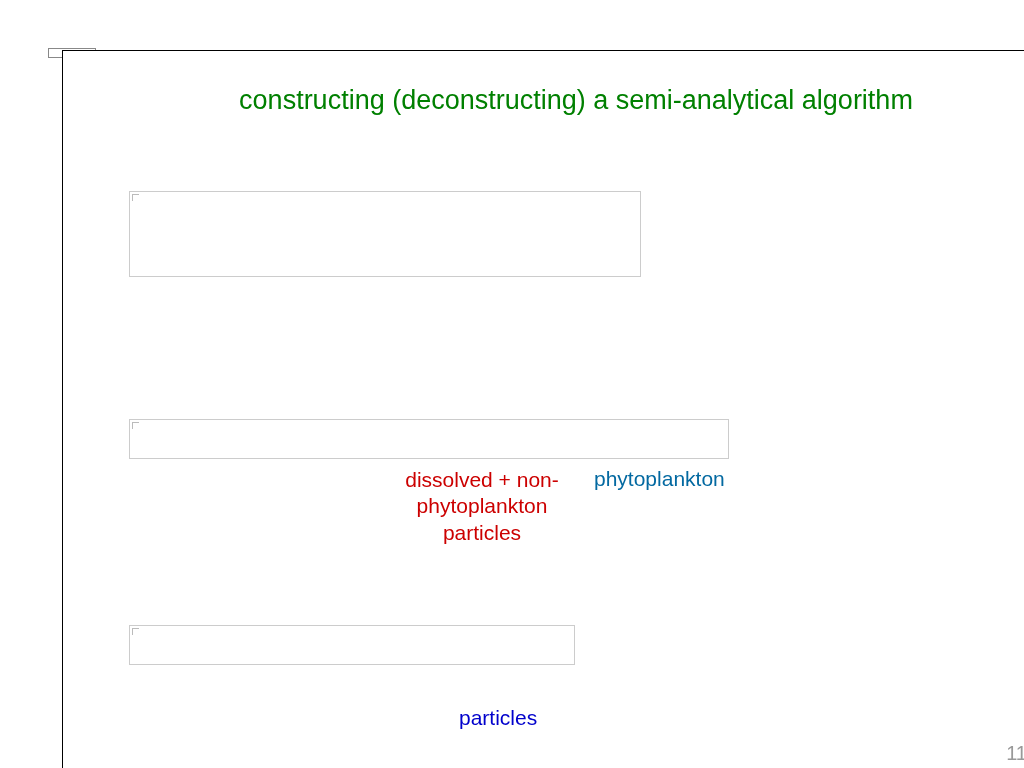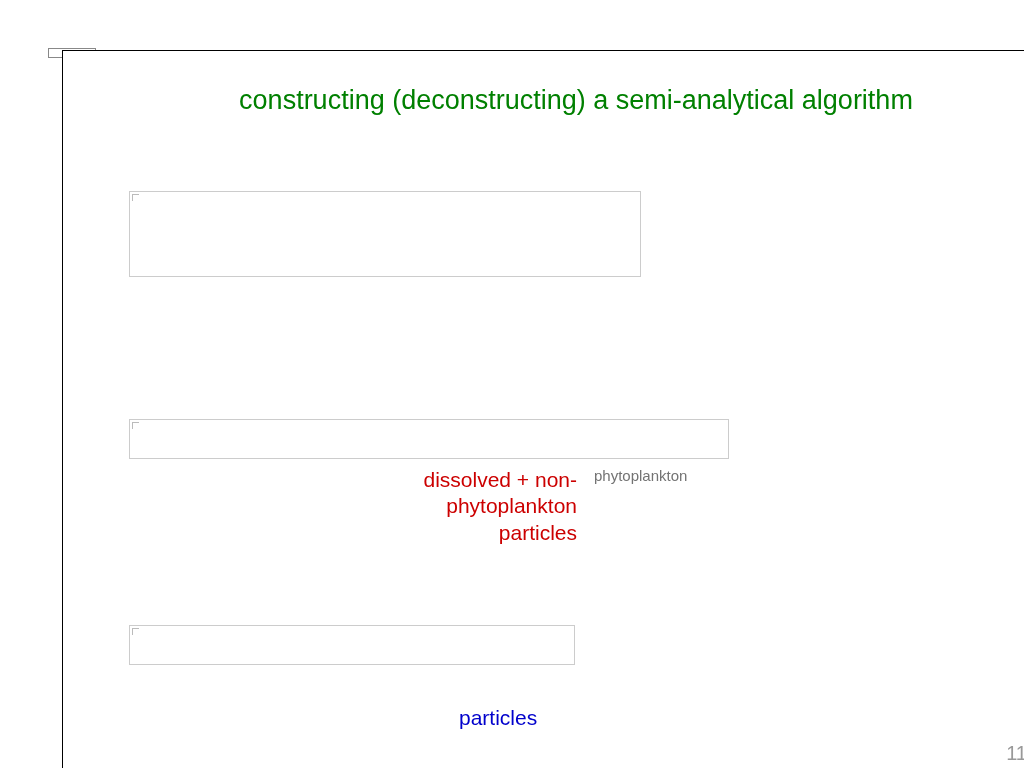--- a/index.html
+++ b/index.html
@@ -74,31 +74,31 @@
       top: 558px;
       left: 50px;
       width: 446px;
       height: 40px;
     }
     .label-red {
       position: absolute;
       top: 400px;
       left: 308px;
       width: 190px;
-      text-align: right;
+      text-align: center;
       color: #cc0000;
       font-size: 21px;
       line-height: 1.25;
     }
     .label-green {
       position: absolute;
       top: 400px;
       left: 515px;
-      color: #737373;
-      font-size: 15px;
+      color: #0369a1;
+      font-size: 21px;
     }
     .label-blue {
       position: absolute;
       top: 639px;
       left: 380px;
       color: #0000cc;
       font-size: 21px;
     }
     .page-number {
       position: absolute;

